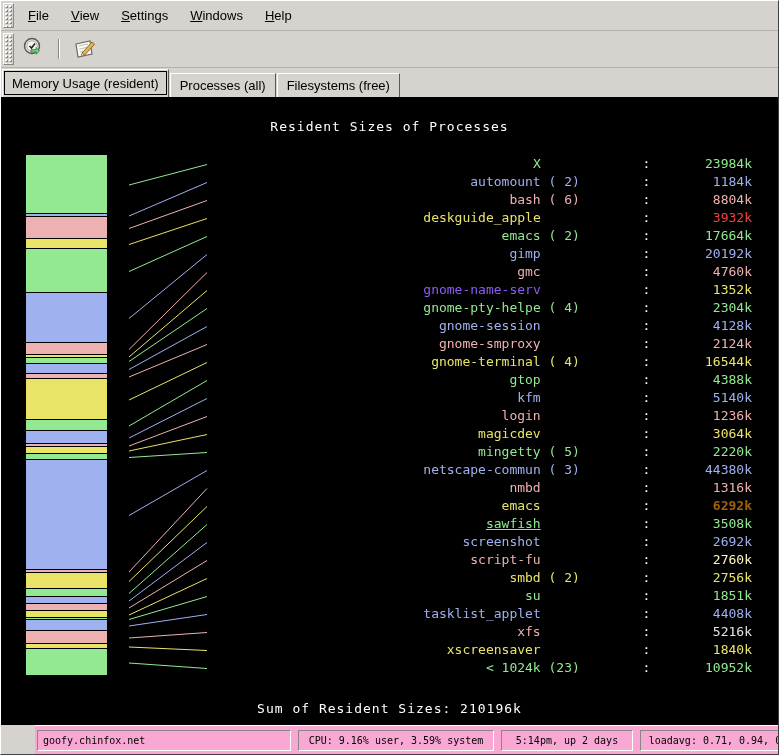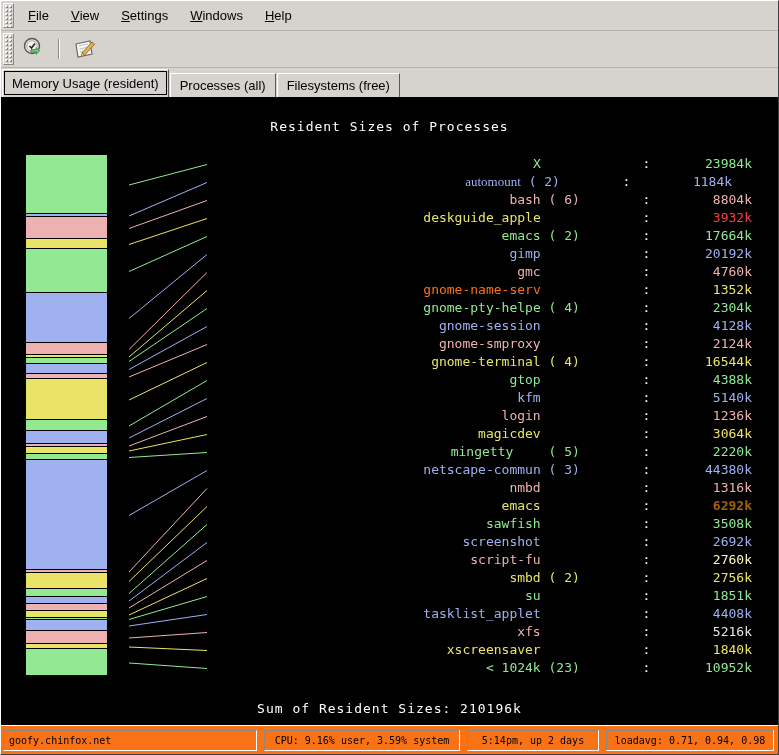--- a/index.html
+++ b/index.html
@@ -51,22 +51,22 @@
   .plist{position:absolute;top:58px;right:26px;font-size:13px;}
   .prow{height:18px;line-height:18px;display:flex;white-space:pre;}
   .pname{width:15ch;text-align:right;overflow:hidden;}
   .pcount{width:5ch;text-align:left;}
   .pcolon{width:9ch;text-align:right;color:#ffffff;}
   .pvalue{width:13ch;text-align:right;}
   .chart-sum{position:absolute;top:604px;left:0;right:0;text-align:center;
     color:#ffffff;font-size:13px;letter-spacing:1px;}
   
   .statusbar{height:28px;display:flex;align-items:center;padding:0 2px;gap:7px;
-    border-top:1px solid #ffffff;background:#f97316;
-    font-family:"DejaVu Sans Mono","Liberation Mono",monospace;font-size:10px;}
+    border-top:1px solid #ffffff;background:#f9a8d4;
+    font-family:"DejaVu Sans Mono","Liberation Mono",monospace;font-size:10px;margin-left:34px;}
   .status-panel{
     height:21px;line-height:19px;box-sizing:border-box;padding:0 5px;
     border:1px solid;border-color:#8a8880 #ffffff #ffffff #8a8880;
     white-space:nowrap;overflow:hidden;color:#000;
   }
   .status-panel.s0{flex:0 0 254px;text-align:left;}
   .status-panel.s1{flex:0 0 196px;text-align:center;}
   .status-panel.s2{flex:0 0 132px;text-align:center;}
   .status-panel.s3{flex:0 0 168px;text-align:center;}
 </style>
@@ -180,40 +180,40 @@
         <line x1="2" y1="453" x2="80" y2="405.5" stroke="#eeb1b1" stroke-width="1"></line>
         <line x1="2" y1="460" x2="80" y2="423.5" stroke="#e9e468" stroke-width="1"></line>
         <line x1="2" y1="464.5" x2="80" y2="441.5" stroke="#92e992" stroke-width="1"></line>
         <line x1="2" y1="471" x2="80" y2="459.5" stroke="#9fb1ee" stroke-width="1"></line>
         <line x1="2" y1="483" x2="80" y2="477.5" stroke="#eeb1b1" stroke-width="1"></line>
         <line x1="2" y1="492" x2="80" y2="495.5" stroke="#e9e468" stroke-width="1"></line>
         <line x1="2" y1="508" x2="80" y2="513.5" stroke="#92e992" stroke-width="1"></line>
       </svg>
     <div class="plist" id="plist">
         <div class="prow"><span class="pname" style="color: rgb(146, 233, 146);">X</span><span class="pcount" style="color: rgb(146, 233, 146);"></span><span class="pcolon">:</span><span class="pvalue" style="color: rgb(146, 233, 146);">23984k</span></div>
-        <div class="prow"><span class="pname" style="color: rgb(159, 177, 238); font-family: Liberation Serif, serif;">automount</span><span class="pcount" style="color: rgb(159, 177, 238);"> ( 2)</span><span class="pcolon">:</span><span class="pvalue" style="color: rgb(159, 177, 238);">1184k</span></div>
+        <div class="prow"><span class="pname" style="color: rgb(159, 177, 238);">automount</span><span class="pcount" style="color: rgb(159, 177, 238);"> ( 2)</span><span class="pcolon">:</span><span class="pvalue" style="color: rgb(159, 177, 238);">1184k</span></div>
         <div class="prow"><span class="pname" style="color: rgb(238, 177, 177);">bash</span><span class="pcount" style="color: rgb(238, 177, 177);"> ( 6)</span><span class="pcolon">:</span><span class="pvalue" style="color: rgb(238, 177, 177);">8804k</span></div>
         <div class="prow"><span class="pname" style="color: rgb(233, 228, 104);">deskguide_apple</span><span class="pcount" style="color: rgb(233, 228, 104);"></span><span class="pcolon">:</span><span class="pvalue" style="color: #ef4444;">3932k</span></div>
         <div class="prow"><span class="pname" style="color: rgb(146, 233, 146);">emacs</span><span class="pcount" style="color: rgb(146, 233, 146);"> ( 2)</span><span class="pcolon">:</span><span class="pvalue" style="color: rgb(146, 233, 146);">17664k</span></div>
         <div class="prow"><span class="pname" style="color: rgb(159, 177, 238);">gimp</span><span class="pcount" style="color: rgb(159, 177, 238);"></span><span class="pcolon">:</span><span class="pvalue" style="color: rgb(159, 177, 238);">20192k</span></div>
         <div class="prow"><span class="pname" style="color: rgb(238, 177, 177);">gmc</span><span class="pcount" style="color: rgb(238, 177, 177);"></span><span class="pcolon">:</span><span class="pvalue" style="color: rgb(238, 177, 177);">4760k</span></div>
-        <div class="prow"><span class="pname" style="color: #f97316;">gnome-name-serv</span><span class="pcount" style="color: rgb(233, 228, 104);"></span><span class="pcolon">:</span><span class="pvalue" style="color: rgb(233, 228, 104);">1352k</span></div>
+        <div class="prow"><span class="pname" style="color: #8b5cf6;">gnome-name-serv</span><span class="pcount" style="color: rgb(233, 228, 104);"></span><span class="pcolon">:</span><span class="pvalue" style="color: rgb(233, 228, 104);">1352k</span></div>
         <div class="prow"><span class="pname" style="color: rgb(146, 233, 146);">gnome-pty-helpe</span><span class="pcount" style="color: rgb(146, 233, 146);"> ( 4)</span><span class="pcolon">:</span><span class="pvalue" style="color: rgb(146, 233, 146);">2304k</span></div>
         <div class="prow"><span class="pname" style="color: rgb(159, 177, 238);">gnome-session</span><span class="pcount" style="color: rgb(159, 177, 238);"></span><span class="pcolon">:</span><span class="pvalue" style="color: rgb(159, 177, 238);">4128k</span></div>
         <div class="prow"><span class="pname" style="color: rgb(238, 177, 177);">gnome-smproxy</span><span class="pcount" style="color: rgb(238, 177, 177);"></span><span class="pcolon">:</span><span class="pvalue" style="color: rgb(238, 177, 177);">2124k</span></div>
         <div class="prow"><span class="pname" style="color: rgb(233, 228, 104);">gnome-terminal</span><span class="pcount" style="color: rgb(233, 228, 104);"> ( 4)</span><span class="pcolon">:</span><span class="pvalue" style="color: rgb(233, 228, 104);">16544k</span></div>
         <div class="prow"><span class="pname" style="color: rgb(146, 233, 146);">gtop</span><span class="pcount" style="color: rgb(146, 233, 146);"></span><span class="pcolon">:</span><span class="pvalue" style="color: rgb(146, 233, 146);">4388k</span></div>
         <div class="prow"><span class="pname" style="color: rgb(159, 177, 238);">kfm</span><span class="pcount" style="color: rgb(159, 177, 238);"></span><span class="pcolon">:</span><span class="pvalue" style="color: rgb(159, 177, 238);">5140k</span></div>
         <div class="prow"><span class="pname" style="color: rgb(238, 177, 177);">login</span><span class="pcount" style="color: rgb(238, 177, 177);"></span><span class="pcolon">:</span><span class="pvalue" style="color: rgb(238, 177, 177);">1236k</span></div>
         <div class="prow"><span class="pname" style="color: rgb(233, 228, 104);">magicdev</span><span class="pcount" style="color: rgb(233, 228, 104);"></span><span class="pcolon">:</span><span class="pvalue" style="color: rgb(233, 228, 104);">3064k</span></div>
-        <div class="prow"><span class="pname" style="color: rgb(146, 233, 146); text-align: center;">mingetty</span><span class="pcount" style="color: rgb(146, 233, 146);"> ( 5)</span><span class="pcolon">:</span><span class="pvalue" style="color: rgb(146, 233, 146);">2220k</span></div>
+        <div class="prow"><span class="pname" style="color: rgb(146, 233, 146);">mingetty</span><span class="pcount" style="color: rgb(146, 233, 146);"> ( 5)</span><span class="pcolon">:</span><span class="pvalue" style="color: rgb(146, 233, 146);">2220k</span></div>
         <div class="prow"><span class="pname" style="color: rgb(159, 177, 238);">netscape-commun</span><span class="pcount" style="color: rgb(159, 177, 238);"> ( 3)</span><span class="pcolon">:</span><span class="pvalue" style="color: rgb(159, 177, 238);">44380k</span></div>
         <div class="prow"><span class="pname" style="color: rgb(238, 177, 177);">nmbd</span><span class="pcount" style="color: rgb(238, 177, 177);"></span><span class="pcolon">:</span><span class="pvalue" style="color: rgb(238, 177, 177);">1316k</span></div>
         <div class="prow"><span class="pname" style="color: rgb(233, 228, 104);">emacs</span><span class="pcount" style="color: rgb(233, 228, 104);"></span><span class="pcolon">:</span><span class="pvalue" style="color: #a16207; font-weight: bold;">6292k</span></div>
-        <div class="prow"><span class="pname" style="color: rgb(146, 233, 146);">sawfish</span><span class="pcount" style="color: rgb(146, 233, 146);"></span><span class="pcolon">:</span><span class="pvalue" style="color: rgb(146, 233, 146);">3508k</span></div>
+        <div class="prow"><span class="pname" style="color: rgb(146, 233, 146); text-decoration: underline;">sawfish</span><span class="pcount" style="color: rgb(146, 233, 146);"></span><span class="pcolon">:</span><span class="pvalue" style="color: rgb(146, 233, 146);">3508k</span></div>
         <div class="prow"><span class="pname" style="color: rgb(159, 177, 238);">screenshot</span><span class="pcount" style="color: rgb(159, 177, 238);"></span><span class="pcolon">:</span><span class="pvalue" style="color: rgb(159, 177, 238);">2692k</span></div>
         <div class="prow"><span class="pname" style="color: rgb(238, 177, 177);">script-fu</span><span class="pcount" style="color: rgb(238, 177, 177);"></span><span class="pcolon">:</span><span class="pvalue" style="color: #fef9c3;">2760k</span></div>
         <div class="prow"><span class="pname" style="color: rgb(233, 228, 104);">smbd</span><span class="pcount" style="color: rgb(233, 228, 104);"> ( 2)</span><span class="pcolon">:</span><span class="pvalue" style="color: rgb(233, 228, 104);">2756k</span></div>
         <div class="prow"><span class="pname" style="color: rgb(146, 233, 146);">su</span><span class="pcount" style="color: rgb(146, 233, 146);"></span><span class="pcolon">:</span><span class="pvalue" style="color: rgb(146, 233, 146);">1851k</span></div>
         <div class="prow"><span class="pname" style="color: rgb(159, 177, 238);">tasklist_applet</span><span class="pcount" style="color: rgb(159, 177, 238);"></span><span class="pcolon">:</span><span class="pvalue" style="color: rgb(159, 177, 238);">4408k</span></div>
         <div class="prow"><span class="pname" style="color: rgb(238, 177, 177);">xfs</span><span class="pcount" style="color: rgb(238, 177, 177);"></span><span class="pcolon">:</span><span class="pvalue" style="color: #e5e5e5;">5216k</span></div>
         <div class="prow"><span class="pname" style="color: rgb(233, 228, 104);">xscreensaver</span><span class="pcount" style="color: rgb(233, 228, 104);"></span><span class="pcolon">:</span><span class="pvalue" style="color: rgb(233, 228, 104);">1840k</span></div>
         <div class="prow"><span class="pname" style="color: rgb(146, 233, 146);">&lt; 1024k</span><span class="pcount" style="color: rgb(146, 233, 146);"> (23)</span><span class="pcolon">:</span><span class="pvalue" style="color: rgb(146, 233, 146);">10952k</span></div>
       </div>
     <div class="chart-sum">Sum of Resident Sizes: 210196k</div>

